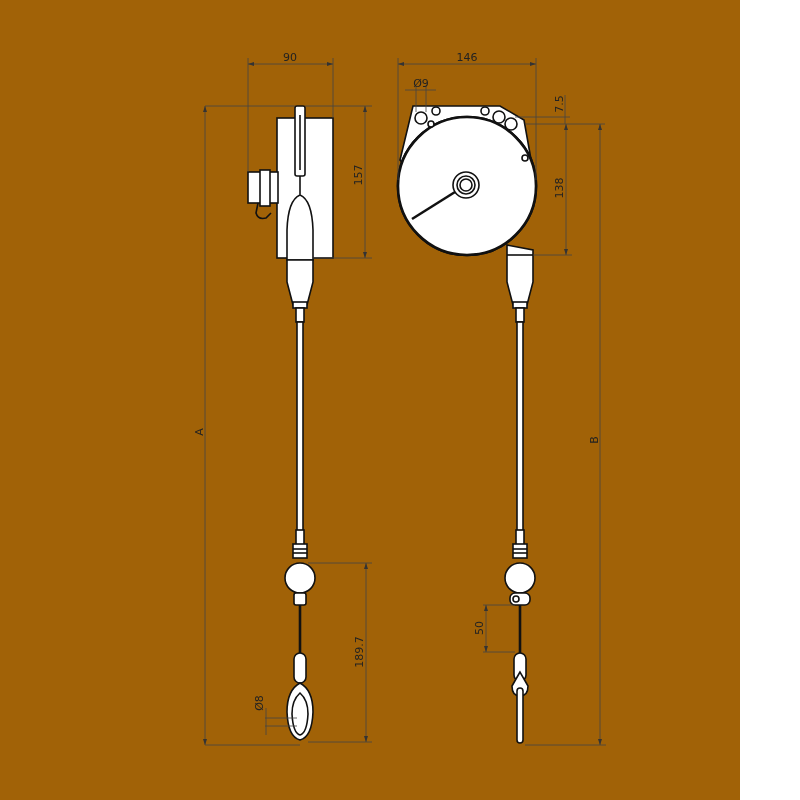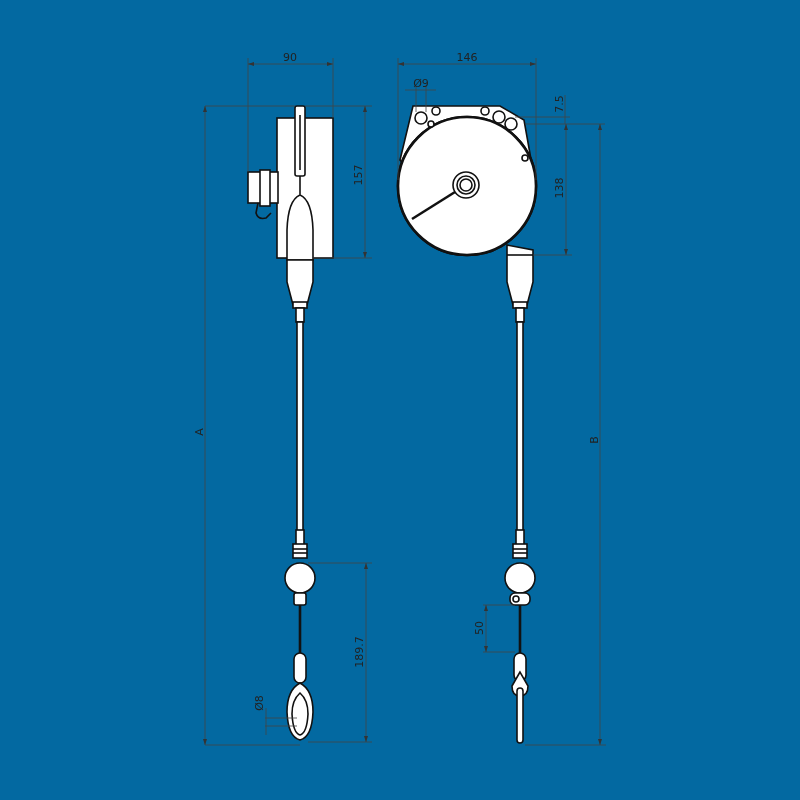--- a/index.html
+++ b/index.html
@@ -1,16 +1,16 @@
 <!DOCTYPE html>
 <html><head>
 <meta charset="utf-8">
 <style>
   html, body { margin:0; padding:0; background:#ffffff; }
-  #canvas { position:relative; width:800px; height:800px; background:#0369a1; overflow:hidden; }
+  #canvas { position:relative; width:740px; height:800px; background:#a16207; overflow:hidden; }
   svg { position:absolute; left:0; top:0; }
   .dim text { font-family:"DejaVu Sans", sans-serif; font-size:11px; fill:#222; }
   .thin { stroke:#444; stroke-width:0.8; fill:none; }
   .part { stroke:#111; stroke-width:1.6; fill:#fff; }
   .partn { stroke:#111; stroke-width:1.6; fill:none; }
   .heavy { stroke:#111; stroke-width:2.6; fill:none; }
 </style>
 </head>
 <body>
 

